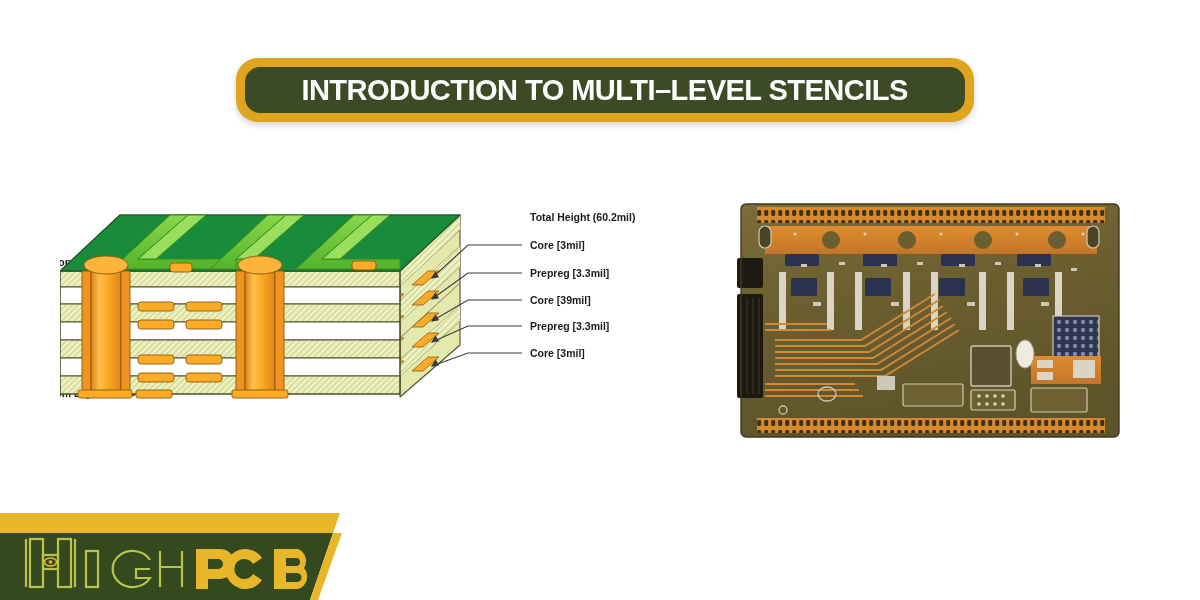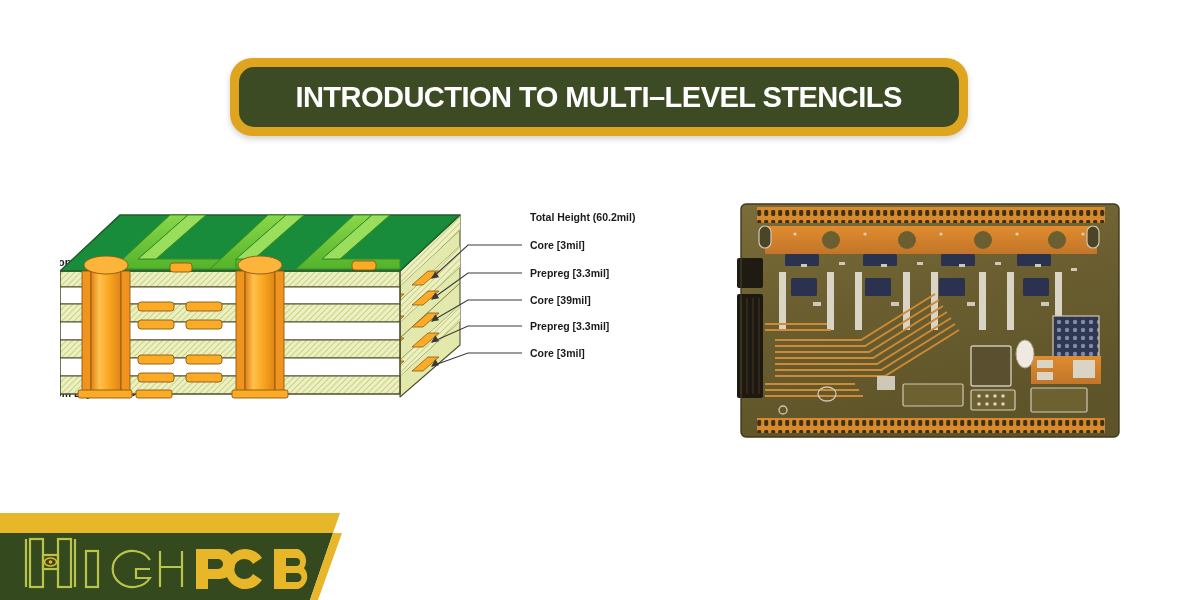--- a/index.html
+++ b/index.html
@@ -4,21 +4,21 @@
 <style>
   html,body{margin:0;padding:0;}
   body{
     width:1200px;height:600px;overflow:hidden;background:#ffffff;
     font-family:"Liberation Sans", sans-serif;position:relative;
   }
   .page{position:absolute;inset:0;background:#ffffff;}
 
   
   .banner{
-    position:absolute;left:230px;top:58px;width:738px;height:78px;
+    position:absolute;left:236px;top:58px;width:738px;height:64px;
     border-radius:22px;background:#e0a51f;
     box-shadow:0 3px 6px rgba(0,0,0,.18);
     display:flex;align-items:center;justify-content:center;
   }
   .banner-inner{
     position:absolute;left:9px;top:9px;right:9px;bottom:9px;
     background:#3c4b23;border-radius:15px;
     display:flex;align-items:center;justify-content:center;
   }
   .banner-title{

